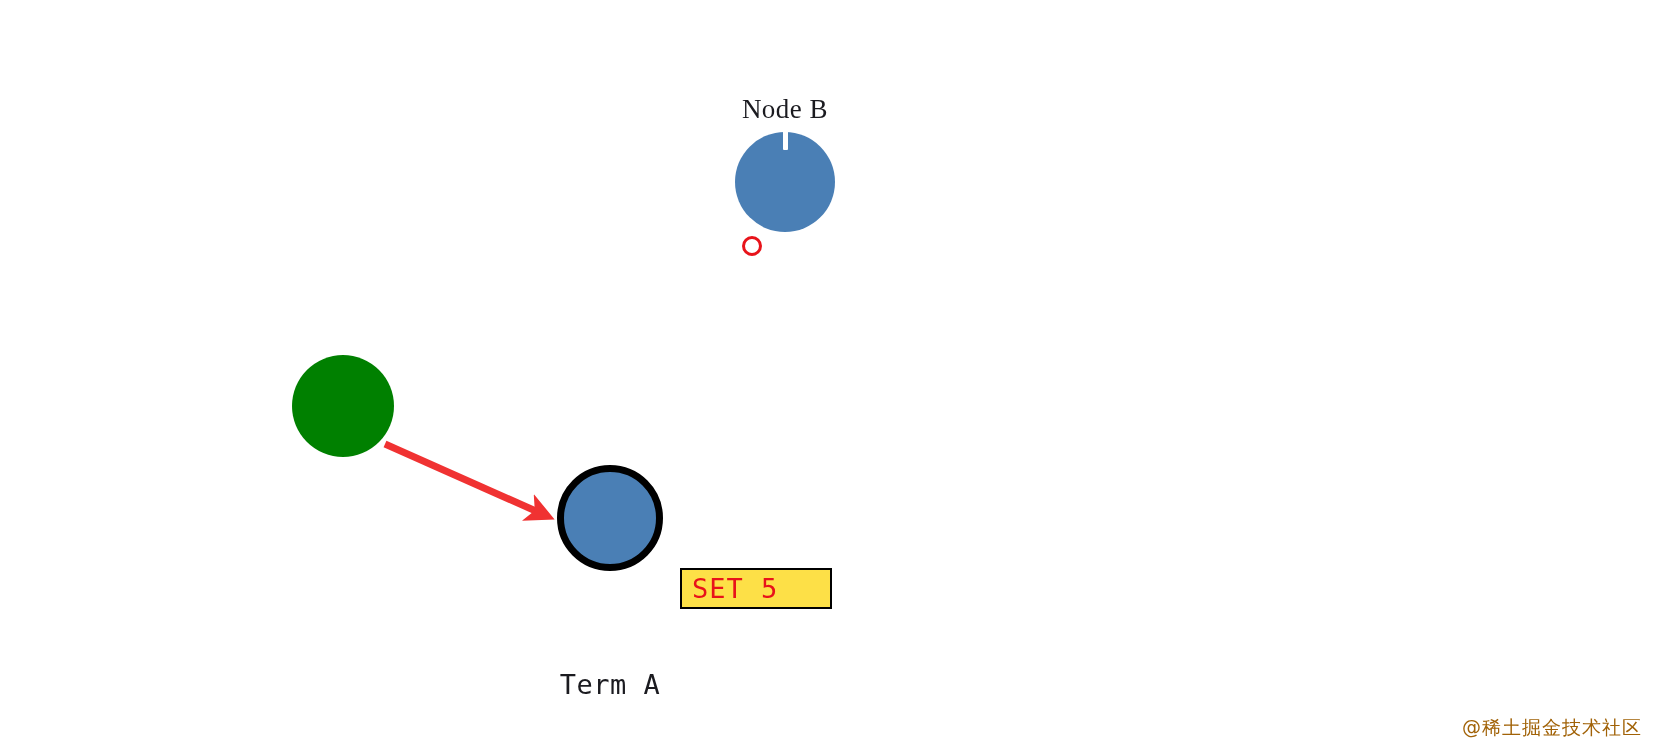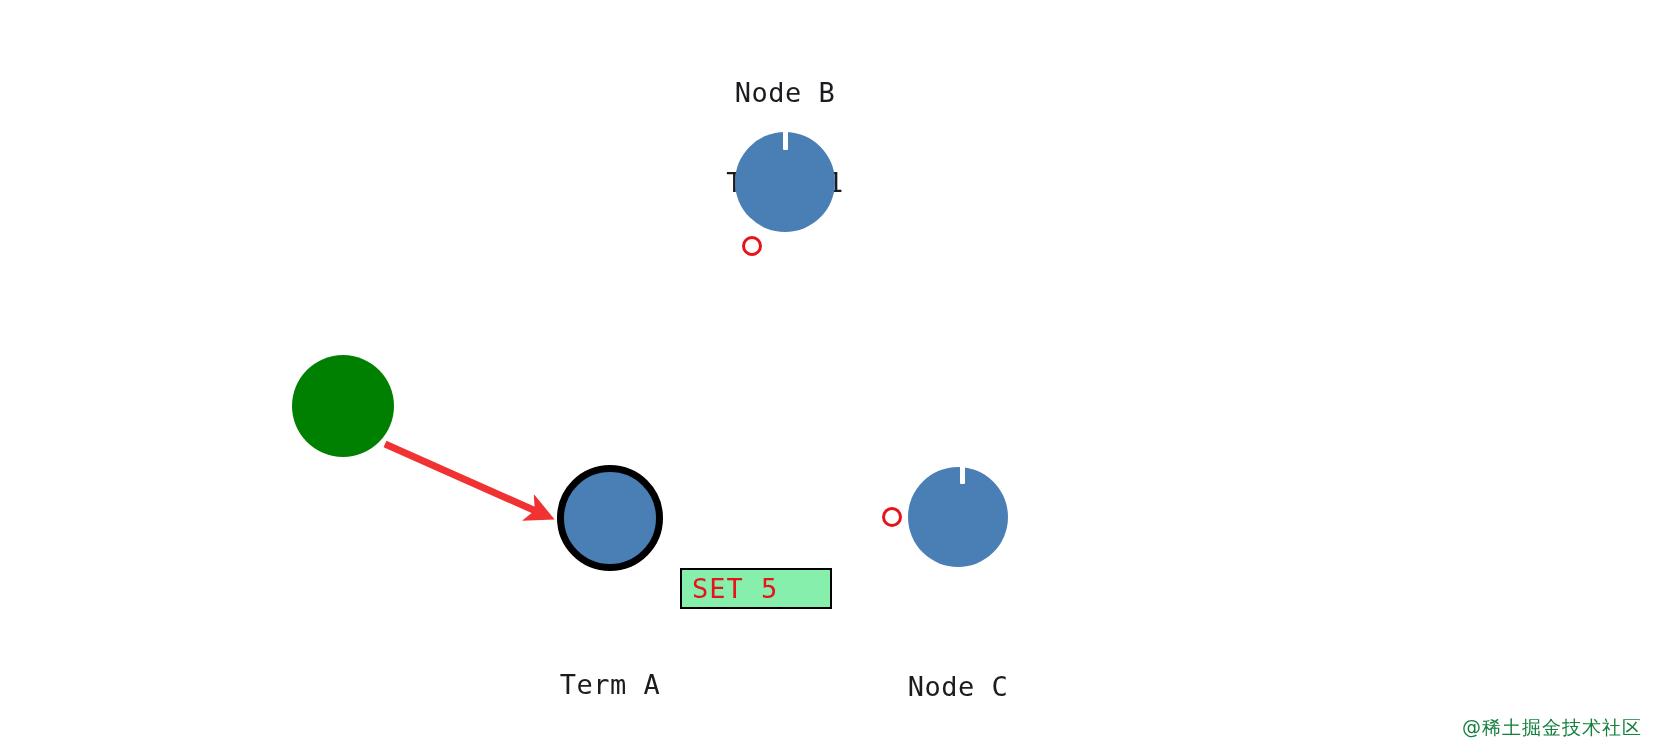--- a/index.html
+++ b/index.html
@@ -68,21 +68,21 @@
   .client-circle {
     position: absolute;
     border-radius: 50%;
     background: #008000;
   }
 
   
   .msg-box {
     position: absolute;
     border: 2px solid #000000;
-    background: #86efac;
+    background: #fde047;
     box-sizing: border-box;
     display: flex;
     align-items: center;
     padding-left: 10px;
   }
   .msg-text {
     color: #e8131a;
     font-size: 27px;
     line-height: 30px;
     letter-spacing: 1px;
@@ -97,21 +97,21 @@
     width: 1656px;
     height: 751px;
     pointer-events: none;
   }
 
   
   .watermark {
     position: absolute;
     right: 14px;
     bottom: 10px;
-    color: #15803d;
+    color: #a16207;
     font-size: 19px;
     letter-spacing: 1px;
     white-space: pre;
     font-family: "DejaVu Sans", "Liberation Sans", sans-serif;
   }
 </style>
 </head>
 <body>
 
 <div id="stage">
@@ -122,21 +122,21 @@
         <path d="M0,0 L4.2,2.1 L0,4.2 L1.1,2.1 Z" fill="#f03232"></path>
       </marker>
     </defs>
     <line x1="385" y1="444" x2="538" y2="512" stroke="#f03232" stroke-width="7" marker-end="url(#arrowhead)"></line>
   </svg>
 
   <div class="client-circle" style="left:292px; top:355px; width:102px; height:102px;"></div>
 
   <div class="node-group" style="left:660px; top:18px; width:250px; height:250px;">
 
-    <div class="node-label" style="left:0px; top:0px; width:250px;">
+    <div class="node-label" style="left:0px; top:16px; width:250px;font-family:Liberation Serif, serif;">
       <span class="lbl-line">Node B</span>
       <span class="lbl-line">Term: 1</span>
     </div>
 
     <div class="node-circle plain" style="left:75px; top:114px; width:100px; height:100px;"></div>
 
     <div class="timer-notch" style="left:123px; top:113px; height:19px;"></div>
 
     <div class="red-marker" style="left:82px; top:218px;"></div>
   </div>
@@ -144,34 +144,20 @@
   <div class="node-group" style="left:485px; top:465px; width:250px; height:215px;">
 
     <div class="node-circle leader" style="left:72px; top:0px; width:106px; height:106px;"></div>
 
     <div class="node-label" style="left:0px; top:145px; width:250px;">
       <span class="lbl-line">Term A</span>
       
     </div>
   </div>
 
-  <div class="node-group" style="left:833px; top:467px; width:250px; height:245px;">
-
-    <div class="node-circle plain" style="left:75px; top:0px; width:100px; height:100px;"></div>
-
-    <div class="timer-notch" style="left:127px; top:-2px; height:19px;"></div>
-
-    <div class="red-marker" style="left:49px; top:40px;"></div>
-
-    <div class="node-label" style="left:0px; top:145px; width:250px;">
-      <span class="lbl-line">Node C</span>
-      
-      
-    </div>
-  </div>
 
   <div class="msg-box" style="left:680px; top:568px; width:152px; height:41px;">
     <span class="msg-text">SET 5</span>
   </div>
 
   <div class="watermark">@稀土掘金技术社区</div>
 
 </div>
 
 </body></html>

